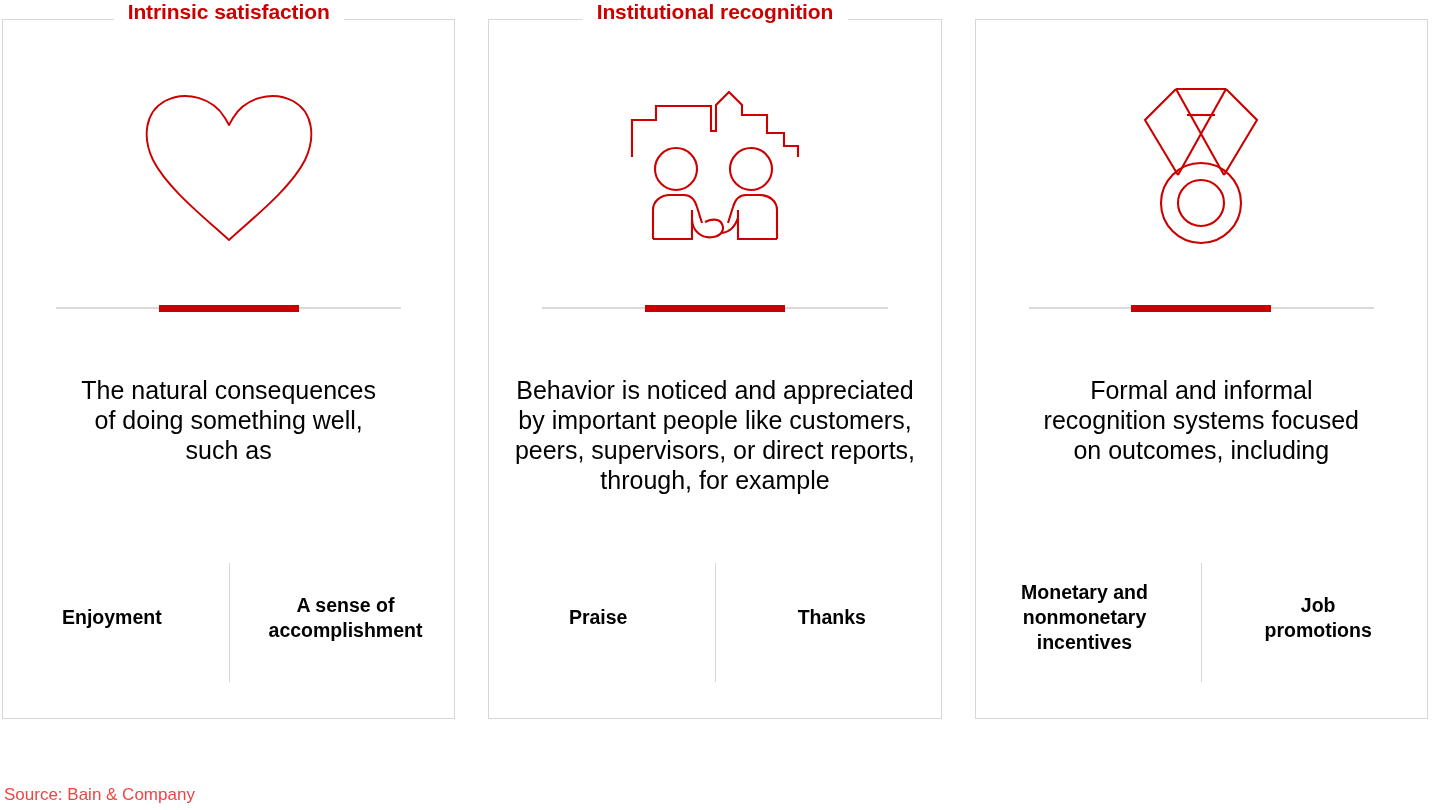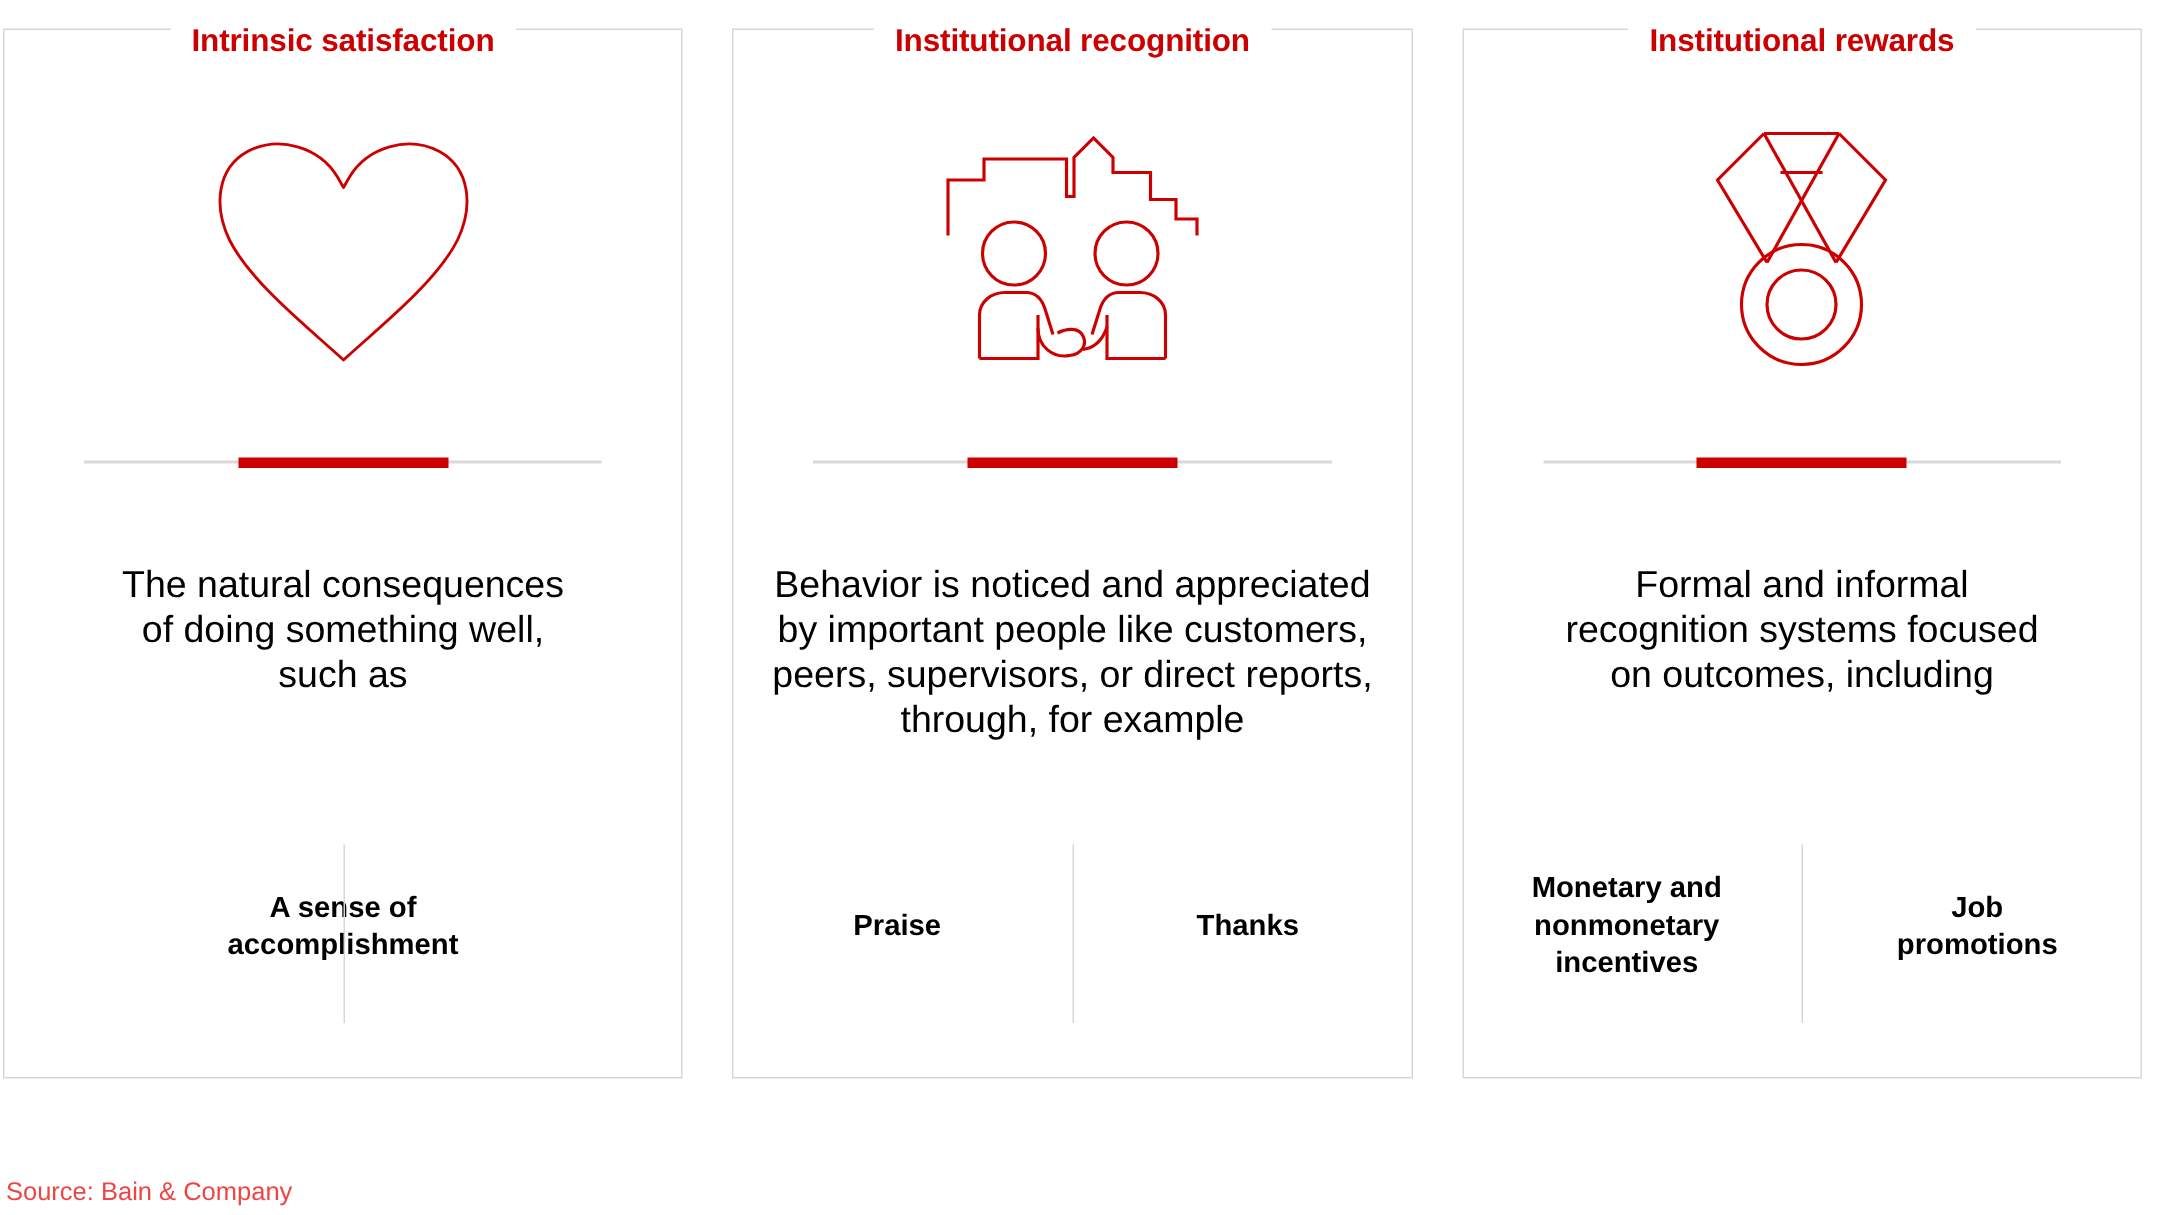--- a/index.html
+++ b/index.html
@@ -39,21 +39,21 @@
   }
 
   
   .card-title {
     position: absolute;
     top: -20px;
     left: 50%;
     transform: translateX(-50%);
     white-space: nowrap;
     background: #ffffff;
-    padding: 16px 14px;
+    padding: 0 14px;
     color: #cc0000;
     font-size: 21px;
     font-weight: bold;
     line-height: 24px;
     letter-spacing: -0.1px;
   }
 
   
   .icon-wrap {
     margin-top: 62px;
@@ -171,20 +171,21 @@
     <div class="rule">
       <span class="grey"></span>
       <span class="red"></span>
     </div>
 
     <div class="desc">The natural consequences
 of doing something well,
 such as</div>
 
     <div class="items">
+      <div class="cell">Enjoyment</div>
       <div class="vdivider"></div>
       <div class="cell">A sense of
 accomplishment</div>
     </div>
   </div>
 
   <div class="card">
     <div class="card-title">Institutional recognition</div>
 
     <div class="icon-wrap">
@@ -221,21 +222,20 @@
 through, for example</div>
 
     <div class="items">
       <div class="cell">Praise</div>
       <div class="vdivider"></div>
       <div class="cell">Thanks</div>
     </div>
   </div>
 
   <div class="card">
-    <div class="card-title">Institutional rewards</div>
 
     <div class="icon-wrap">
       <svg width="116" height="160" viewBox="0 0 116 160" fill="none" stroke="#cc0000" stroke-width="2.1" stroke-linejoin="miter">
 
         <path d="M33 2 L2 33 L35 88"></path>
 
         <path d="M83 2 L114 33 L81 88"></path>
 
         <path d="M33 2 L83 2"></path>
 

